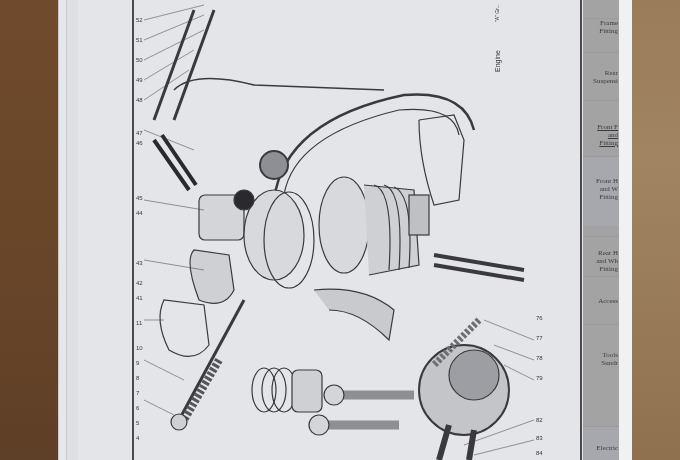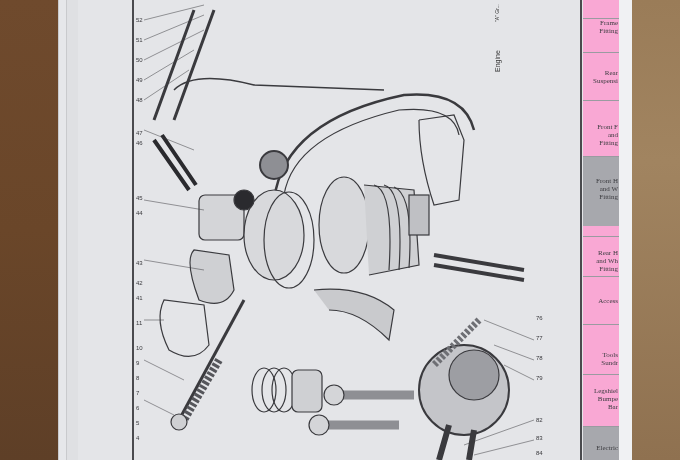--- a/index.html
+++ b/index.html
@@ -3,21 +3,21 @@
 <meta charset="utf-8">
 <style>
   html,body{margin:0;padding:0;}
   body{width:680px;height:460px;overflow:hidden;position:relative;background:#6e4a2e;font-family:"Liberation Serif",serif;}
   .cardboard-left{position:absolute;left:0;top:0;width:58px;height:460px;background:linear-gradient(180deg,#6f4a2d 0%,#6a4629 50%,#5e3f27 100%);}
   .cardboard-right{position:absolute;left:632px;top:0;width:48px;height:460px;background:linear-gradient(180deg,#9a7c58 0%,#a18460 35%,#8f7150 100%);}
   .stack-sheet{position:absolute;top:0;height:460px;background:#e6e7ea;border-left:1px solid #c9cacd;}
   .page{position:absolute;left:78px;top:0;width:540px;height:460px;background:#e4e5e8;}
   .page-frame{position:absolute;left:132px;top:0;width:450px;height:460px;border-left:2px solid #4a4a4e;}
   .frame-right{position:absolute;left:580px;top:0;width:2px;height:460px;background:#4a4a4e;}
-  .tab-strip{position:absolute;left:583px;top:0;width:36px;height:460px;background:#f9a8d4;}
+  .tab-strip{position:absolute;left:583px;top:0;width:36px;height:460px;background:#a3a3a3;}
   .tab{position:absolute;left:0;width:36px;border-top:1px solid #9a9ba0;font-size:7px;line-height:8px;color:#3c3c40;text-align:right;padding-right:1px;box-sizing:border-box;overflow:hidden;white-space:pre-line;}
   .tab.dark{background:#a7a8ad;}
   .right-white{position:absolute;left:619px;top:0;width:14px;height:460px;background:#f0f1f3;border-right:1px solid #c9cacd;}
   .vlabel{position:absolute;font-family:"Liberation Sans",sans-serif;font-size:7px;color:#333;transform:rotate(-90deg);transform-origin:left top;white-space:nowrap;}
   svg.diagram{position:absolute;left:134px;top:0;}
   .callout{font-family:"Liberation Sans",sans-serif;font-size:6px;fill:#3a3a3e;}
 </style>
 </head>
 <body>
 
@@ -119,31 +119,28 @@
       <text x="402" y="440">83</text>
       <text x="402" y="455">84</text>
   </g>
 </svg>
 
 <div class="tab-strip">
   <div class="tab" style="top:18px;height:34px;">Frame
 Fitting</div>
   <div class="tab" style="top:52px;height:48px;padding-top:16px;">Rear
 Suspensi</div>
-  <div class="tab" style="top:100px;height:56px;padding-top:22px;">Front F
+  <div class="tab" style="top:100px;height:56px;padding-top:22px;text-decoration:underline;">Front F
 and
 Fitting</div>
   <div class="tab dark" style="top:156px;height:70px;padding-top:20px;">Front H
 and W
 Fitting</div>
   <div class="tab" style="top:236px;height:50px;padding-top:12px;">Rear H
 and Wh
 Fitting</div>
   <div class="tab" style="top:324px;height:50px;padding-top:26px;">Tools
 Sundr</div>
   <div class="tab" style="top:276px;height:48px;padding-top:20px;">Access</div>
-  <div class="tab" style="top:374px;height:52px;padding-top:12px;">Legshiel
-Bumpe
-Bar</div>
   <div class="tab dark" style="top:426px;height:34px;padding-top:17px;">Electric</div>
 </div>
 <div class="right-white"></div>
 <div class="cardboard-right"></div>
 
 </body></html>

